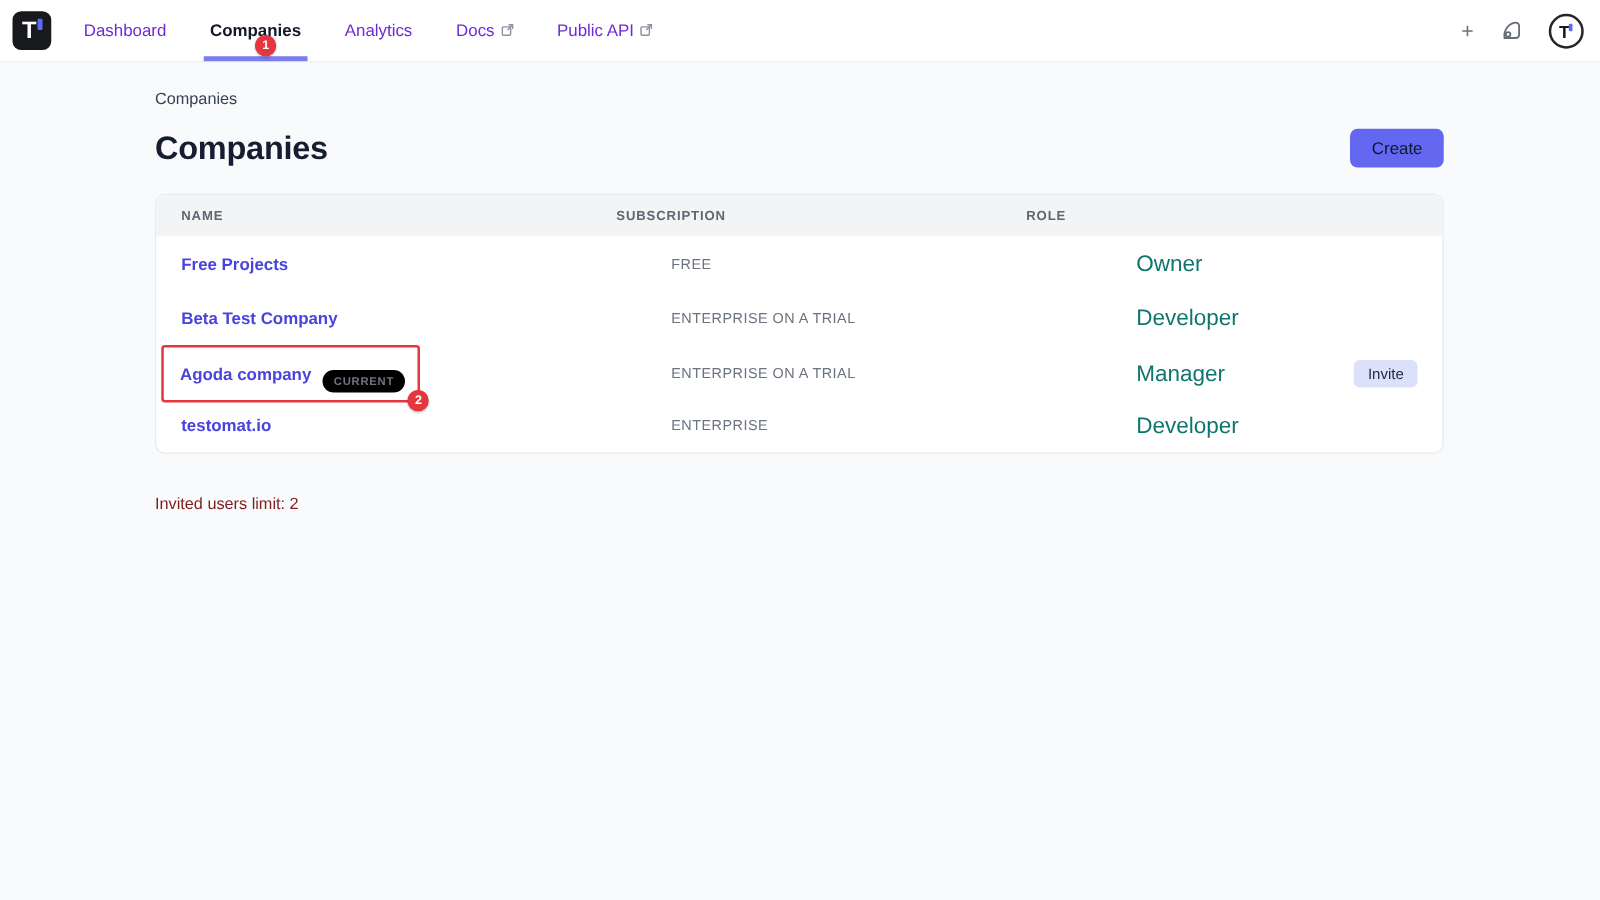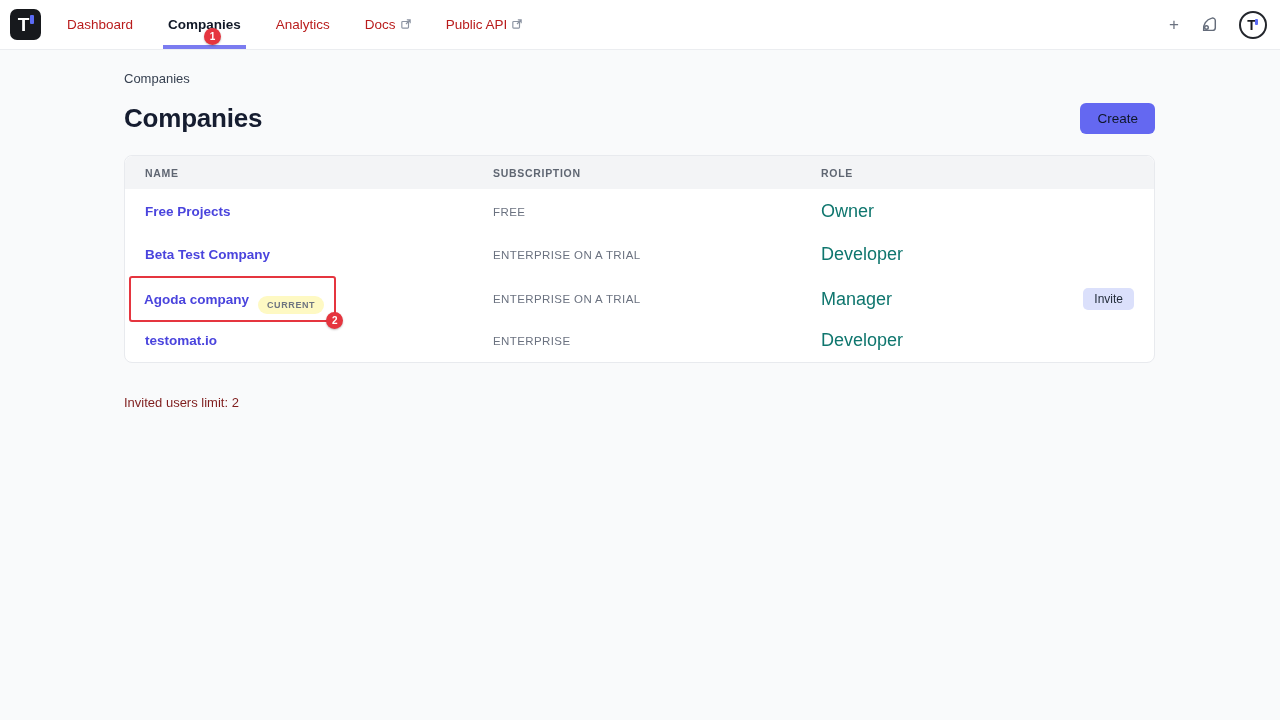--- a/index.html
+++ b/index.html
@@ -42,21 +42,21 @@
     width: 4px; height: 9px;
     background: #5b6bf5;
     right: 7px; top: 6px;
     border-radius: 1px;
   }
   .nav-items { display: flex; align-items: center; height: 100%; gap: 35px; }
   .nav-item {
     height: 100%;
     display: flex; align-items: center; gap: 5px;
     font-size: 13.5px;
-    color: #b91c1c;
+    color: #6d28d9;
     cursor: pointer;
     position: relative;
     text-decoration: none;
   }
   .nav-item.active { color: #111827; font-weight: 700; }
   .nav-item.active .underline {
     position: absolute;
     left: -5px; right: -5px; bottom: 0;
     height: 4px;
     background: #7b7cf0;
@@ -142,31 +142,32 @@
     color: #5f6672;
     text-transform: uppercase;
   }
   .tbody { padding: 1px 0 0 0; }
   .trow {
     display: grid;
     grid-template-columns: 348px 328px 1fr auto;
     align-items: center;
     height: 43px;
     padding: 0 20px;
+    gap: 44px;
   }
   .company-link {
     color: #4a44dd;
     font-size: 13.5px;
     font-weight: 700;
     text-decoration: none;
     cursor: pointer;
     white-space: nowrap;
   }
   .current-badge {
-    background: #fef9c3;
+    background: #000000;
     color: #6e7480;
     font-size: 9px;
     font-weight: 700;
     letter-spacing: 0.6px;
     padding: 4px 9px;
     border-radius: 10px;
     text-transform: uppercase;
     white-space: nowrap;
     margin-top: 12px;
   }

